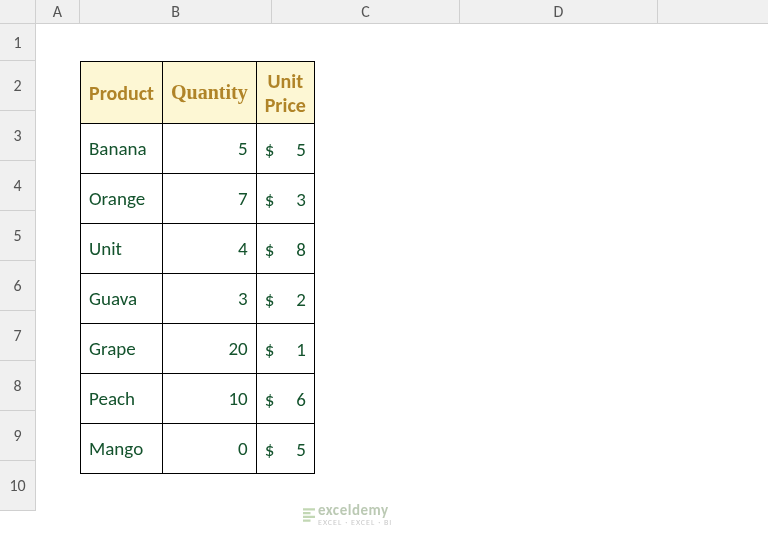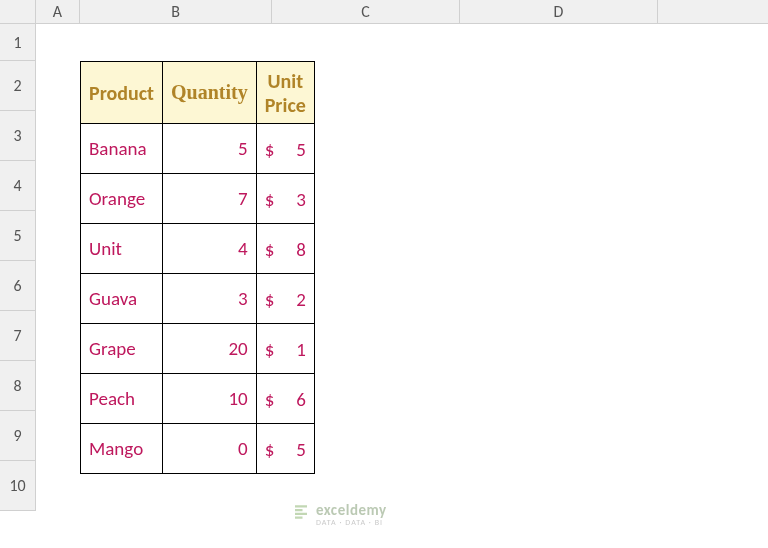--- a/index.html
+++ b/index.html
@@ -81,21 +81,21 @@
       border: 1.5px solid #000;
       height: 62px;
       text-align: center;
       padding: 0 8px;
     }
     .data-table td {
       border: 1.5px solid #000;
       height: 50px;
       padding: 0 8px;
       font-size: 19px;
-      color: #be185d;
+      color: #14532d;
     }
     .col-product { width: 192px; }
     .col-quantity { width: 188px; font-family: Liberation Serif, serif; }
     .col-price { width: 198px; }
     .td-product { text-align: left; }
     .td-quantity { text-align: right; }
     .td-price { 
       position: relative;
     }
     .currency {
@@ -105,25 +105,24 @@
       transform: translateY(-50%);
     }
     .price-val {
       position: absolute;
       right: 8px;
       top: 50%;
       transform: translateY(-50%);
     }
     .watermark {
       position: absolute;
-      left: 292px;
+      left: 300px;
       top: 503px;
       display: flex;
-      align-items: flex-start;
-      gap: 6px;
+      align-items: center;
       opacity: 0.45;
       color: #6a8a5a;
       font-size: 15px;
     }
     .watermark .logo {
       width: 18px;
       height: 18px;
       display: inline-block;
     }
     .watermark .brand {
@@ -239,17 +238,17 @@
   </div>
 
   <div class="watermark">
     <span class="logo">
       <svg viewBox="0 0 24 24" width="18" height="18">
           <path fill="#7aa85a" d="M4 3h16v3H4zM4 8h10v3H4zM4 13h16v3H4zM4 18h10v3H4z"></path>
         </svg>
     </span>
     <span class="watermark-inner">
       <span class="brand">exceldemy</span>
-      <span class="tagline">DATA · DATA · BI</span>
+      <span class="tagline">EXCEL · EXCEL · BI</span>
     </span>
   </div>
 
 </div>
 
 </body></html>

